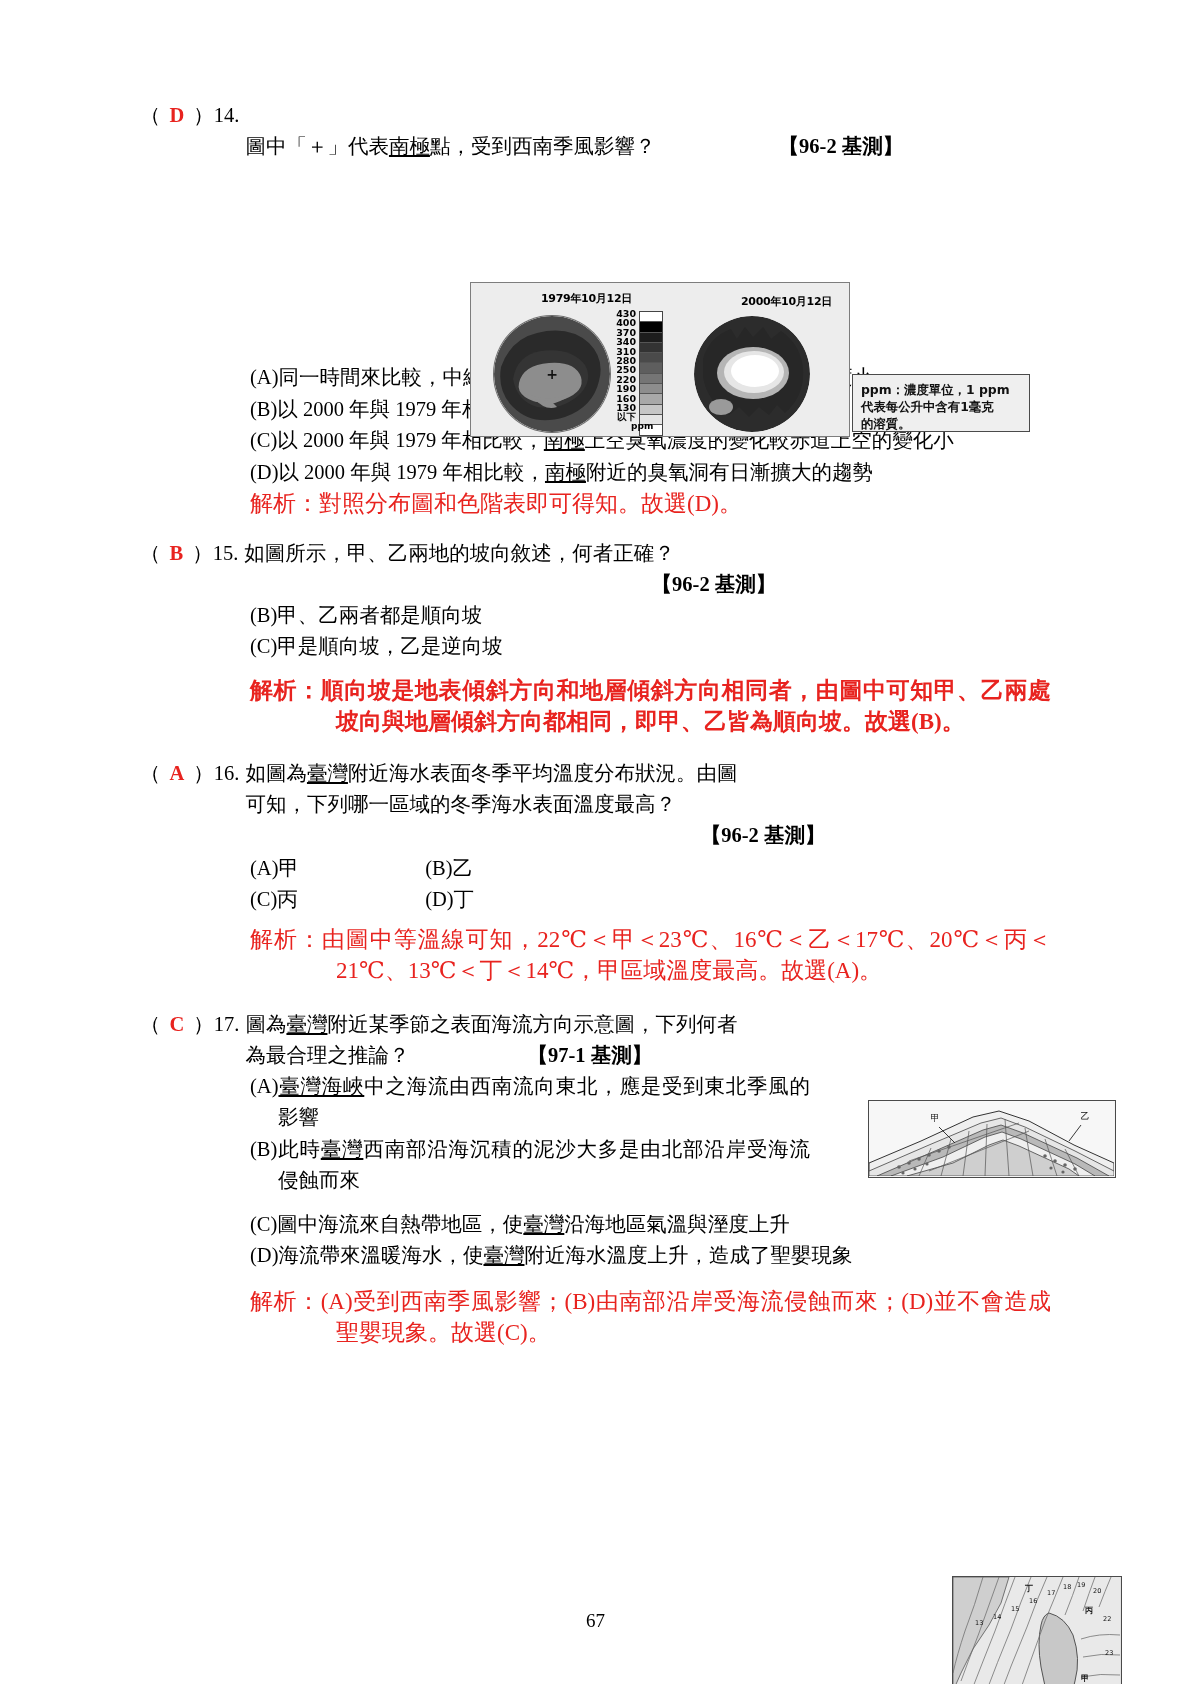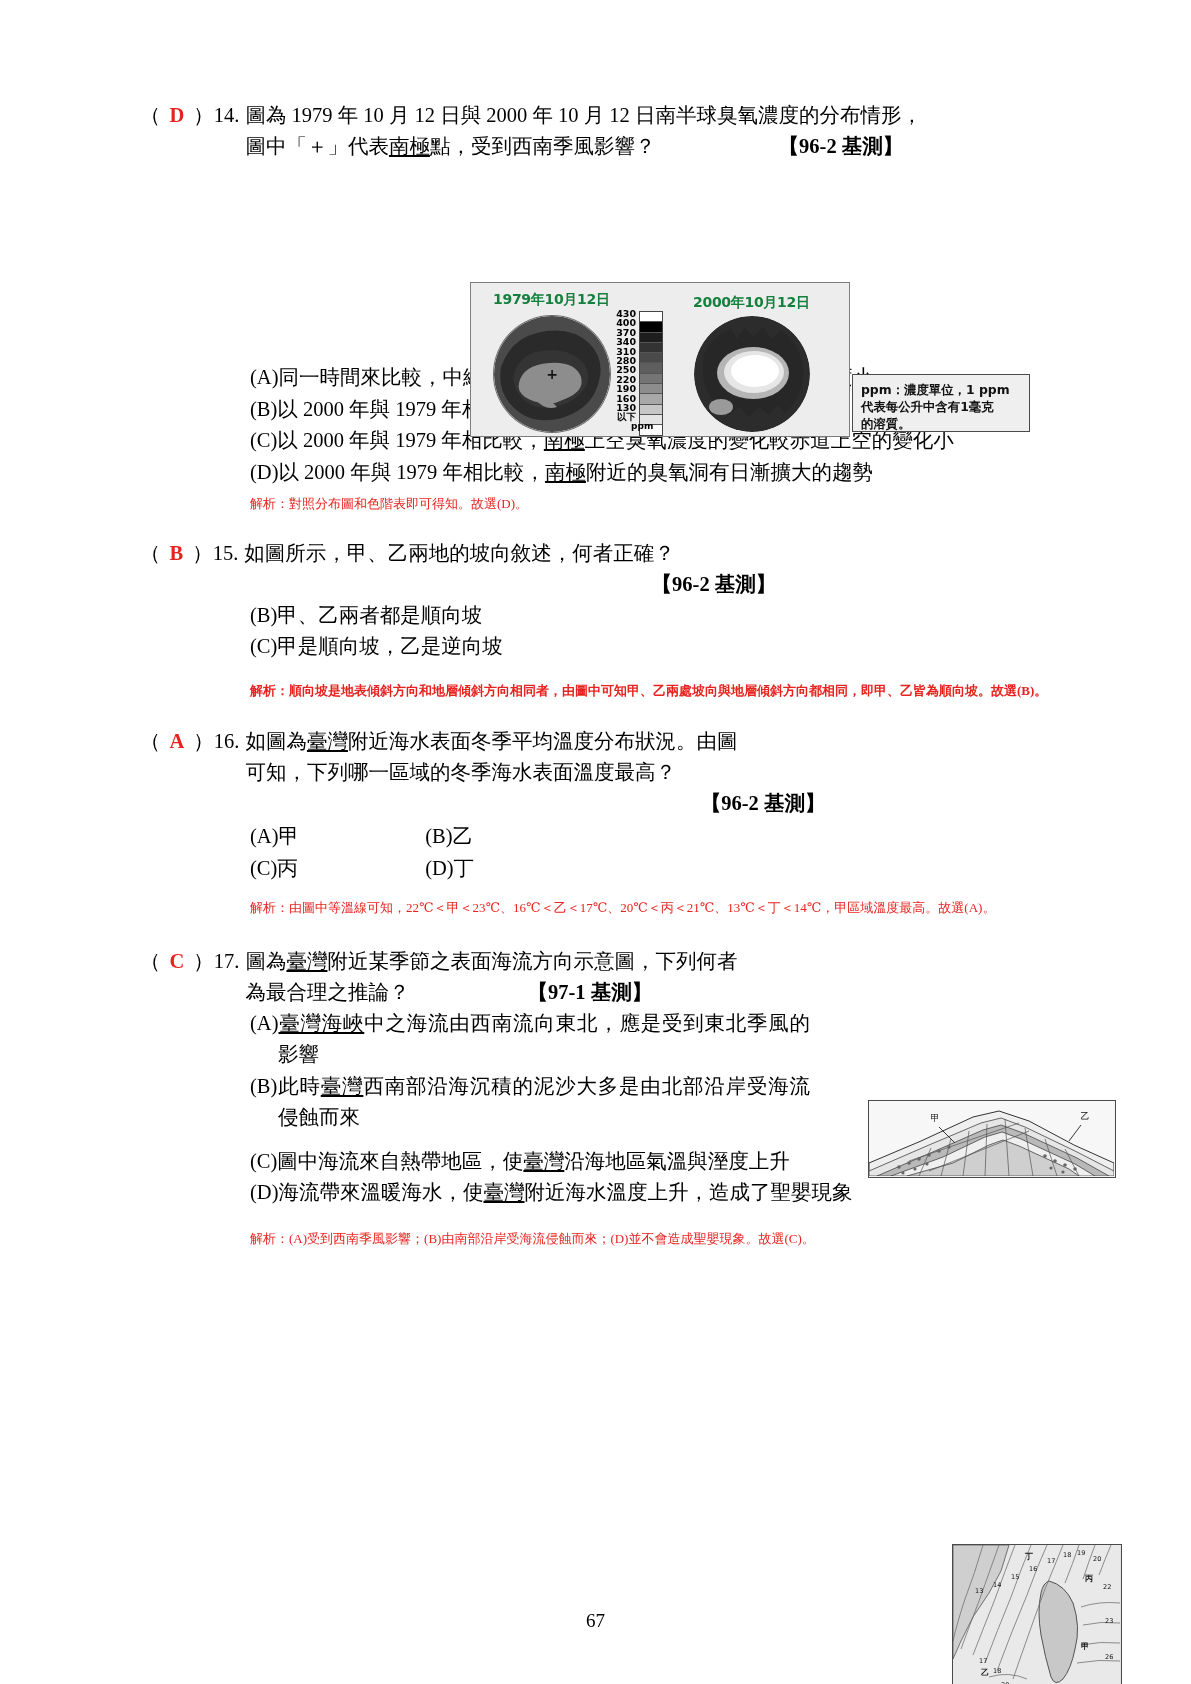--- a/index.html
+++ b/index.html
@@ -21,29 +21,29 @@
   .qhead{display:flex;align-items:flex-start;font-size:20.5px;line-height:31px;}
   .marker{white-space:nowrap;flex:0 0 auto;letter-spacing:0px;}
   .ans{color:#e8231f;font-weight:600;padding:0 9px;font-family:"Liberation Serif",serif;}
   .qnum{flex:0 0 auto;padding-right:6px;white-space:nowrap;}
   .qtext{flex:1 1 auto;font-size:20.5px;line-height:31px;text-align:justify;}
   .u{text-decoration:underline;text-underline-offset:2px;}
   .src{font-weight:bold;white-space:nowrap;}
   .opts{font-size:20.5px;line-height:31.5px;margin-left:110px;}
   .opt{text-align:justify;}
   .hang{padding-left:28px;text-indent:-28px;}
-  .jie{color:#e8231f;font-size:13px;line-height:31.5px;margin-left:110px;padding-left:86px;text-indent:-86px;text-align:justify;}
+  .jie{color:#e8231f;font-size:23px;line-height:31.5px;margin-left:110px;padding-left:86px;text-indent:-86px;text-align:justify;}
   .jie .lbl{letter-spacing:0;}
 
   
   .fig{position:absolute;background:#efefef;border:1px solid #8a8a8a;box-sizing:border-box;}
 
   
   #ozone-figure{left:330px;top:182px;width:380px;height:155px;background:#ededed;border:1px solid #7d7d7d;}
-  .oz-title{position:absolute;font-family:"DejaVu Sans","Liberation Sans",sans-serif;font-size:14px;font-weight:bold;color:#15803d;letter-spacing:-0.3px;}
+  .oz-title{position:absolute;font-family:"DejaVu Sans","Liberation Sans",sans-serif;font-size:11px;font-weight:bold;color:#000000;letter-spacing:-0.3px;margin-left:48px;}
   .globe{position:absolute;border-radius:50%;overflow:hidden;}
   .legend-col{position:absolute;left:168px;top:28px;width:22px;border:1px solid #444;background:#fff;}
   .legend-col i{display:block;height:9.3px;border-bottom:1px solid #555;}
   .legend-nums{position:absolute;left:131px;top:26px;font-family:"DejaVu Sans",sans-serif;font-size:9.5px;font-weight:bold;line-height:9.4px;text-align:right;width:34px;}
   .legend-nums span{display:block;}
   .lgppm{position:absolute;left:160px;top:138px;font-family:"DejaVu Sans",sans-serif;font-size:9px;font-weight:bold;}
   #ppm-note{position:absolute;left:712px;top:274px;width:178px;height:58px;background:#efefef;border:1.5px solid #4a4a4a;box-sizing:border-box;padding:6px 8px;font-family:"DejaVu Sans","Liberation Sans",sans-serif;font-size:12.4px;font-weight:bold;line-height:17px;color:#111;}
 
   
   #slope-figure{left:728px;top:562px;width:248px;height:78px;background:#f4f4f4;border:1.5px solid #4a4a4a;overflow:hidden;}
@@ -55,21 +55,21 @@
 </head>
 <body>
 
 <div class="page">
 
   <div class="qblock">
     <div class="qhead">
       <span class="marker">（<span class="ans">D</span>）</span>
       <span class="qnum">14.</span>
       <span class="qtext">
-        <span>圖為 1979 年 10 月 12 日與 2000 年 10 月 12 日南半球臭氧濃度的分布情形，</span><br>
+        <br>
         <span>圖中「＋」代表</span><span class="u">南極</span><span>點，受到西南季風影響？</span>
         <span class="src" style="margin-left:118px;">【96-2 基測】</span>
       </span>
     </div>
 
     <div class="fig" id="ozone-figure">
       <div class="oz-title" style="left:22px;top:8px;">1979年10月12日</div>
       <div class="oz-title" style="left:222px;top:11px;">2000年10月12日</div>
 
       <div class="globe" style="left:22px;top:32px;width:118px;height:118px;background:

